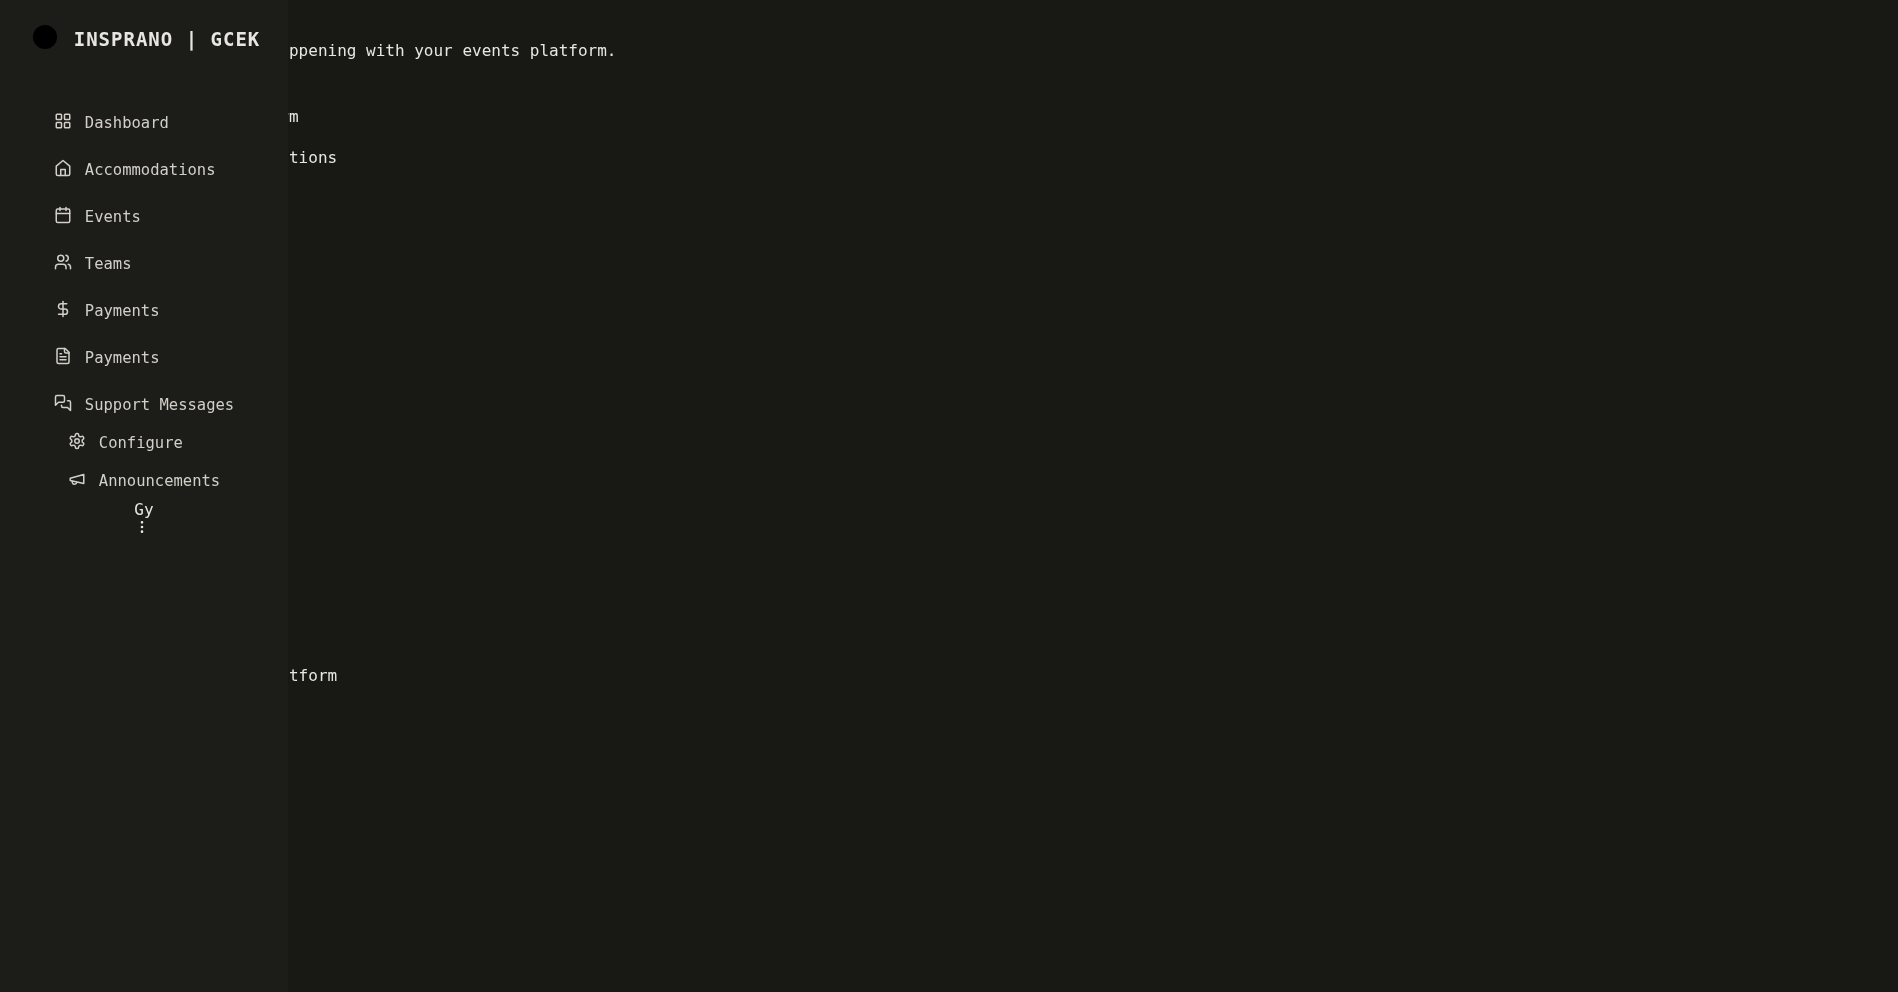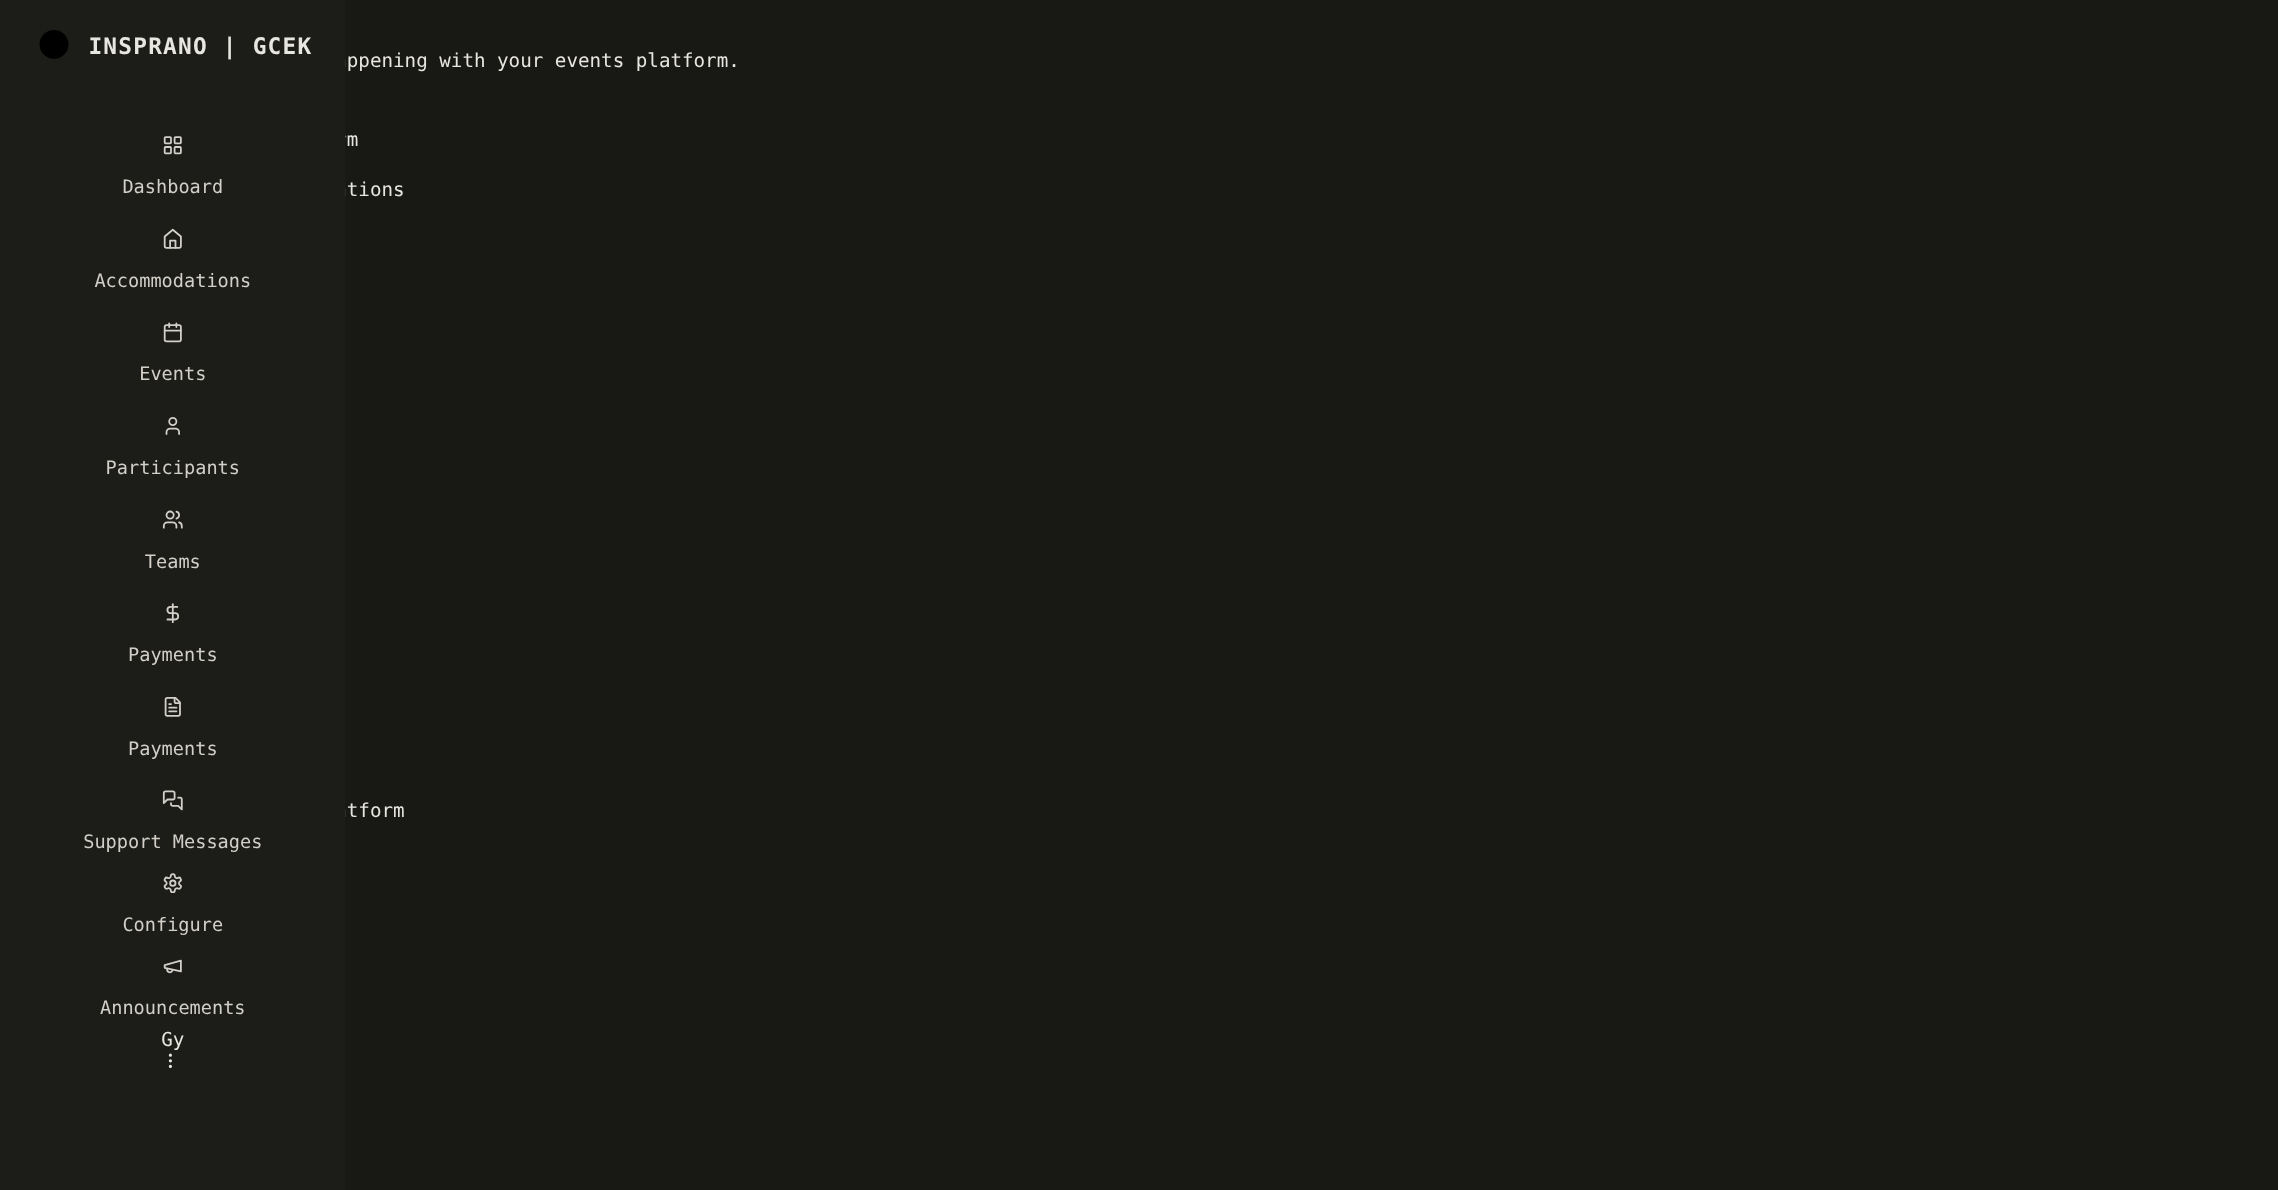--- a/index.html
+++ b/index.html
@@ -11,21 +11,21 @@
     position:relative;
   }
   svg.ic { width:18px; height:18px; fill:none; stroke:currentColor; stroke-width:2; stroke-linecap:round; stroke-linejoin:round; flex:none; }
 
   
   .sidebar { position:absolute; left:0; top:0; width:288px; height:992px; background:#1c1c19; display:flex; flex-direction:column; padding:14px 16px 14px 16px;align-items:center; }
   .brand { display:flex; align-items:center; gap:12px; padding:6px 8px 18px 8px; }
   .brand-logo { width:34px; height:34px; color:#f2f0ea; }
   .brand-name { font-size:19px; font-weight:bold; letter-spacing:1px; color:#e8e6e0; white-space:nowrap; }
   .nav { display:flex; flex-direction:column; gap:9px; margin-top:28px; }
-  .nav-item { display:flex; align-items:center; gap:13px; padding:8px 10px; border-radius:8px; color:#d2cfc8; font-size:15.5px; cursor:pointer;flex-direction:column; }</style>
+  .nav-item { display:flex; align-items:center; gap:13px; padding:8px 10px; border-radius:8px; color:#d2cfc8; font-size:15.5px; cursor:pointer; }</style>
 </head>
 <body>
 
 <aside class="sidebar">
   <div class="brand">
     <span>
       <svg class="brand-logo" viewBox="0 0 24 24">
           <circle cx="12" cy="12" r="8.5"></circle>
           <path d="M16 9.5c-1-1.6-3.2-2.2-4.9-1.2-1.8 1-2.4 3.2-1.4 5 .9 1.6 2.8 2.3 4.5 1.6"></path>
           <path d="M13.5 12.5h3"></path>
@@ -52,27 +52,20 @@
       <span>Accommodations</span>
     </div>
     <div class="nav-item">
       <span><svg class="ic" viewBox="0 0 24 24">
             <path d="M8 2v4"></path>
             <path d="M16 2v4"></path>
             <rect width="18" height="18" x="3" y="4" rx="2"></rect>
             <path d="M3 10h18"></path>
           </svg></span>
       <span>Events</span>
-    </div>
-    <div class="nav-item">
-      <span><svg class="ic" viewBox="0 0 24 24">
-            <path d="M19 21v-2a4 4 0 0 0-4-4H9a4 4 0 0 0-4 4v2"></path>
-            <circle cx="12" cy="7" r="4"></circle>
-          </svg></span>
-      <span>Participants</span>
     </div>
     <div class="nav-item">
       <span><svg class="ic" viewBox="0 0 24 24">
             <path d="M16 21v-2a4 4 0 0 0-4-4H6a4 4 0 0 0-4 4v2"></path>
             <circle cx="9" cy="7" r="4"></circle>
             <path d="M22 21v-2a4 4 0 0 0-3-3.87"></path>
             <path d="M16 3.13a4 4 0 0 1 0 7.75"></path>
           </svg></span>
       <span>Teams</span>
     </div>

